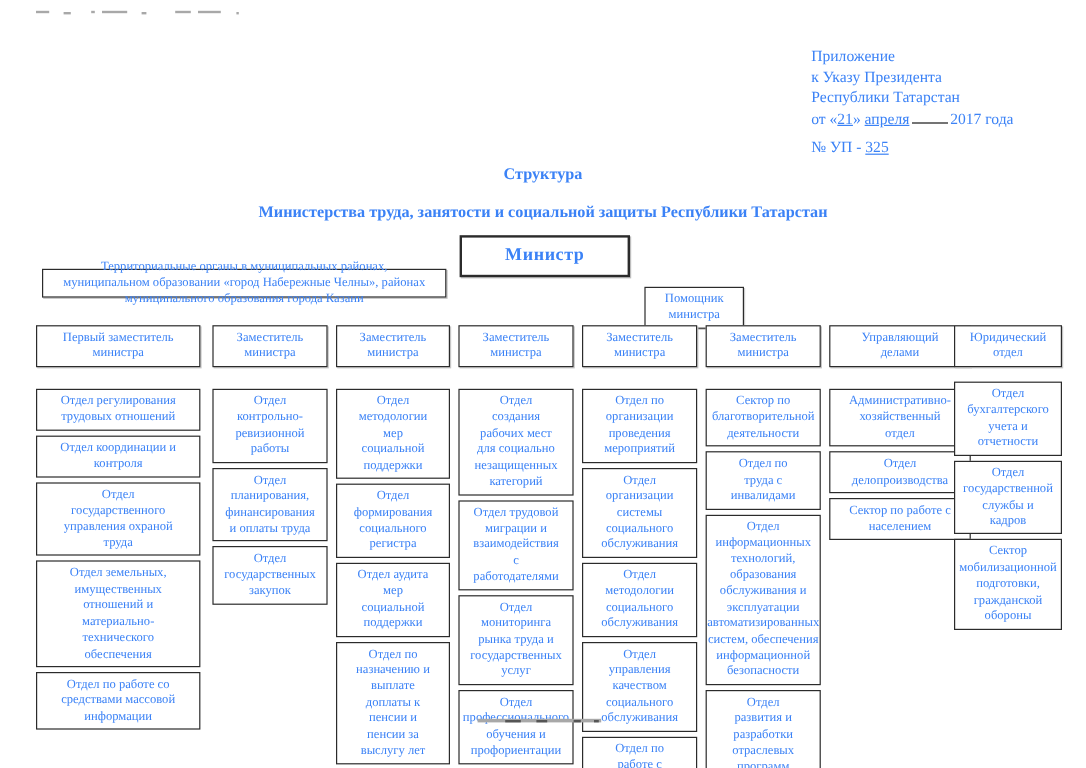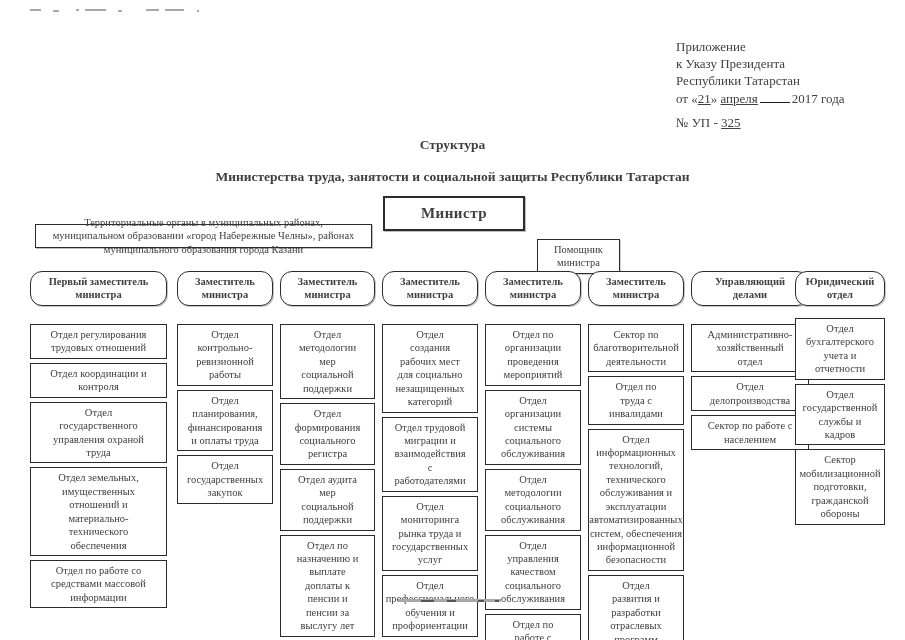--- a/index.html
+++ b/index.html
@@ -1,21 +1,21 @@
 <!DOCTYPE html>
 <html><head>
 <meta charset="utf-8">
 <style>
   html,body{margin:0;padding:0;background:#e8e8e8;}
   .page{
     position:relative;
     width:905px;height:640px;
     background:#ffffff;
     font-family:"Liberation Serif","DejaVu Serif",serif;
-    color:#404040;
+    color:#3b82f6;
     overflow:hidden;
   }
   
   .artifact{position:absolute;background:#a8a8a8;}
   .artifact.dark{background:#555;}
 
   
   .annotation{
     position:absolute;left:676px;top:38px;width:225px;
     font-size:13px;line-height:1.32;
@@ -59,22 +59,22 @@
   .orgcol{position:absolute;top:271px;display:flex;flex-direction:column;row-gap:4px;}
   .c1{left:30px;width:137px}
   .c2{left:177px;width:96px}
   .c3{left:280px;width:95px}
   .c4{left:382px;width:96px}
   .c5{left:485px;width:96px}
   .c6{left:588px;width:96px}
   .c7{left:691px;width:118px}
   .c8{left:795px;width:90px}
   .head{
-    min-height:28px;font-weight:bold;font-size:10.5px;
-    border-width:1.5px;margin-bottom:14px;box-shadow:1px 1px 0 #c6c6c6;border-radius:12px;
+    min-height:28px;font-weight:normal;font-size:10.5px;
+    border-width:1.5px;margin-bottom:14px;box-shadow:1px 1px 0 #c6c6c6;
   }
   .c8 .head{margin-bottom:8px;}
   .dept{font-size:10.5px;min-height:26px;}
 </style>
 </head>
 <body>
 
 <div class="page">
 
   <div>
@@ -143,21 +143,21 @@
     <div class="box dept">Отдел организации системы социального обслуживания</div>
     <div class="box dept">Отдел методологии социального обслуживания</div>
     <div class="box dept">Отдел управления качеством социального обслуживания</div>
     <div class="box dept">Отдел по работе с общественными организациями</div>
   </div>
 
   <div class="orgcol c6">
     <div class="box head">Заместитель министра</div>
     <div class="box dept">Сектор по благотворительной деятельности</div>
     <div class="box dept">Отдел по труда с инвалидами</div>
-    <div class="box dept">Отдел информационных технологий, технического обслуживания и эксплуатации автоматизированных систем, обеспечения информационной безопасности</div>
+    <div class="box dept">Отдел информационных технологий, образования обслуживания и эксплуатации автоматизированных систем, обеспечения информационной безопасности</div>
     <div class="box dept">Отдел развития и разработки отраслевых программ</div>
   </div>
 
   <div class="orgcol c7">
     <div class="box head">Управляющий делами</div>
     <div class="box dept">Административно-хозяйственный отдел</div>
     <div class="box dept">Отдел делопроизводства</div>
     <div class="box dept">Сектор по работе с населением</div>
   </div>
 

